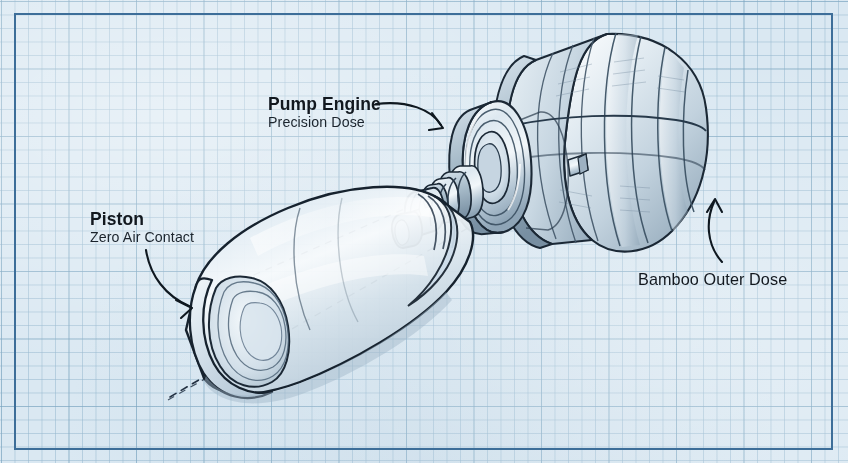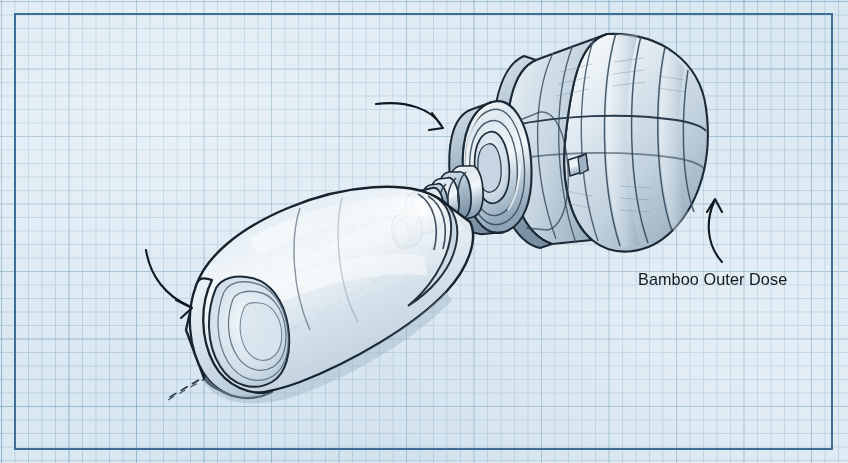--- a/index.html
+++ b/index.html
@@ -329,20 +329,28 @@
         <path d="M176,300 L192,308 L181,318"></path>
       </g>
 
       <g>
         <path d="M722,262 C706,244 706,220 714,202"></path>
         <path d="M707,212 L715,199 L722,212"></path>
       </g>
     </g>
   </svg>
 
-
+  <div class="label left" id="lbl-pump">
+    <div class="ttl">Pump Engine</div>
+    <div class="sub">Precision Dose</div>
+  </div>
+
+  <div class="label left" id="lbl-piston">
+    <div class="ttl">Piston</div>
+    <div class="sub">Zero Air Contact</div>
+  </div>
 
   <div class="label left" id="lbl-bamboo">
     <div class="ttl">Bamboo Outer Dose</div>
   </div>
 
   <div class="frame"></div>
 </div>
 
 </body></html>

